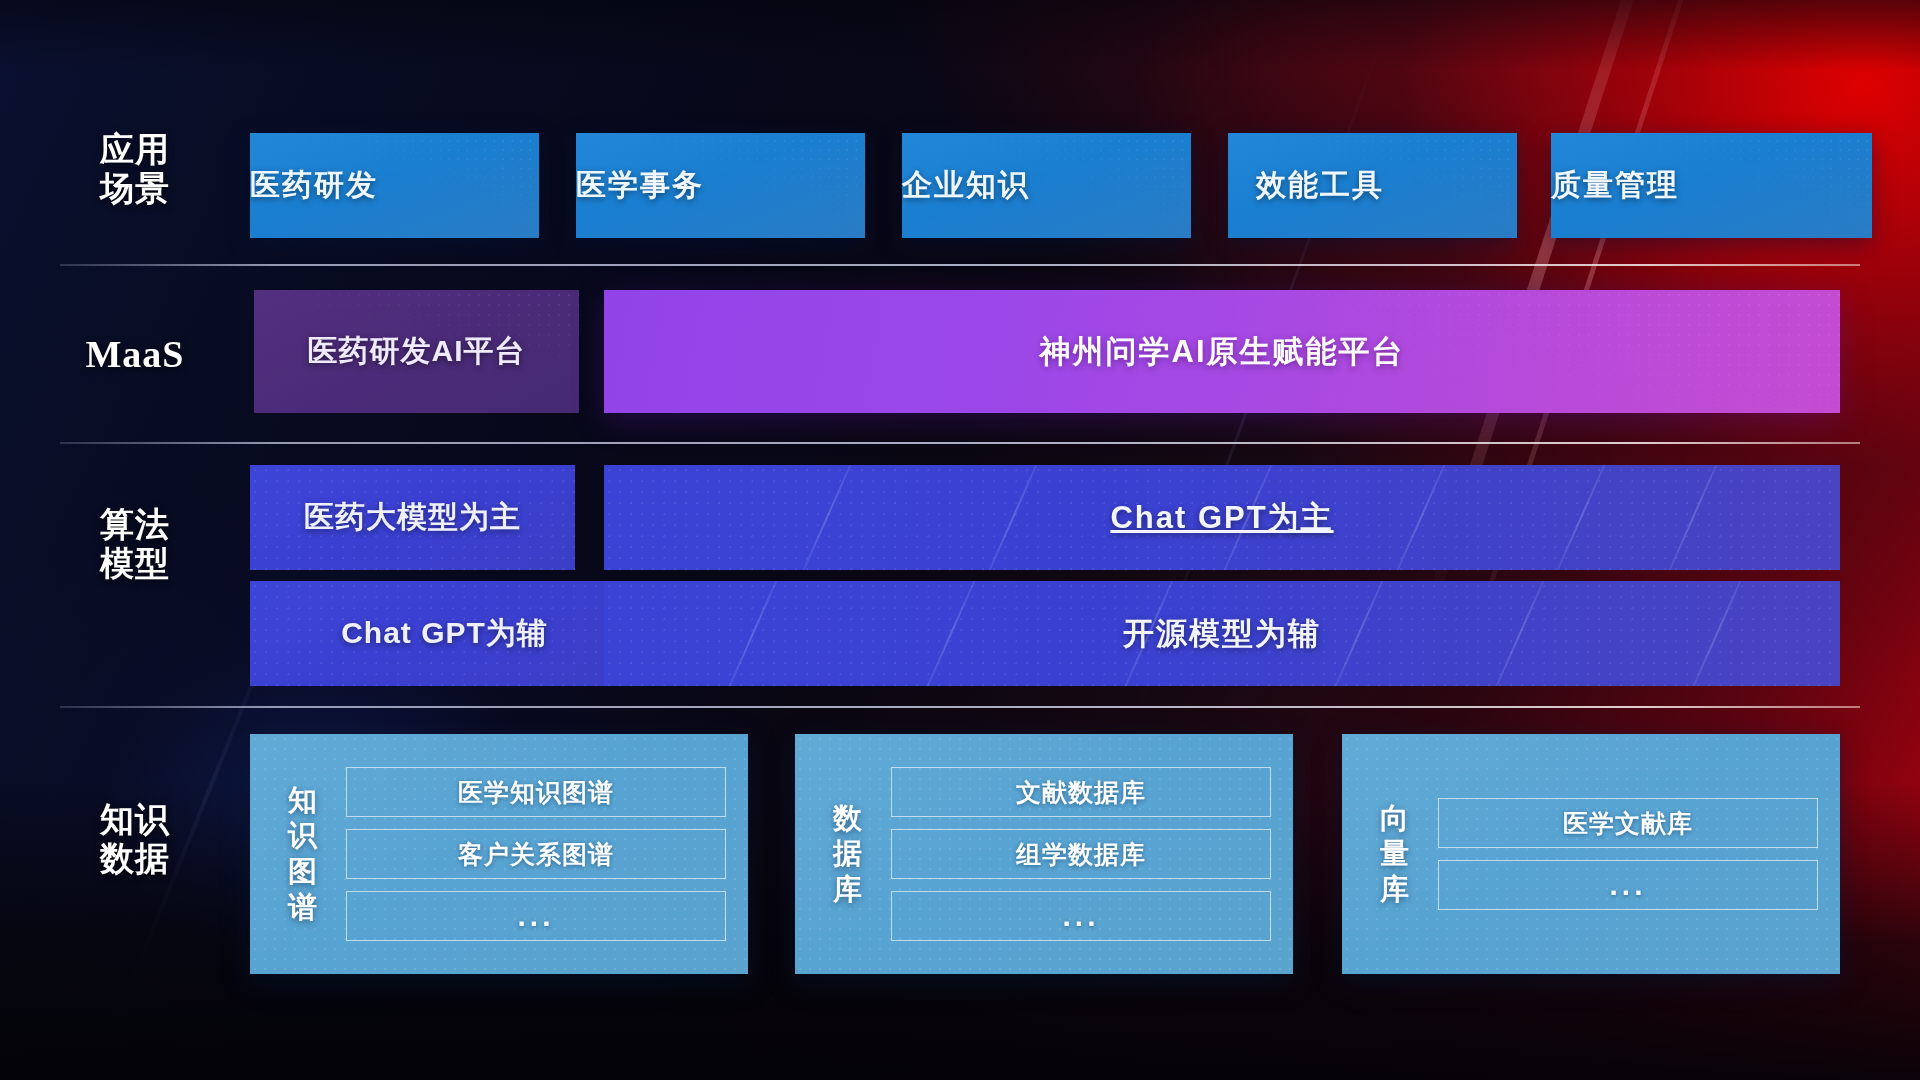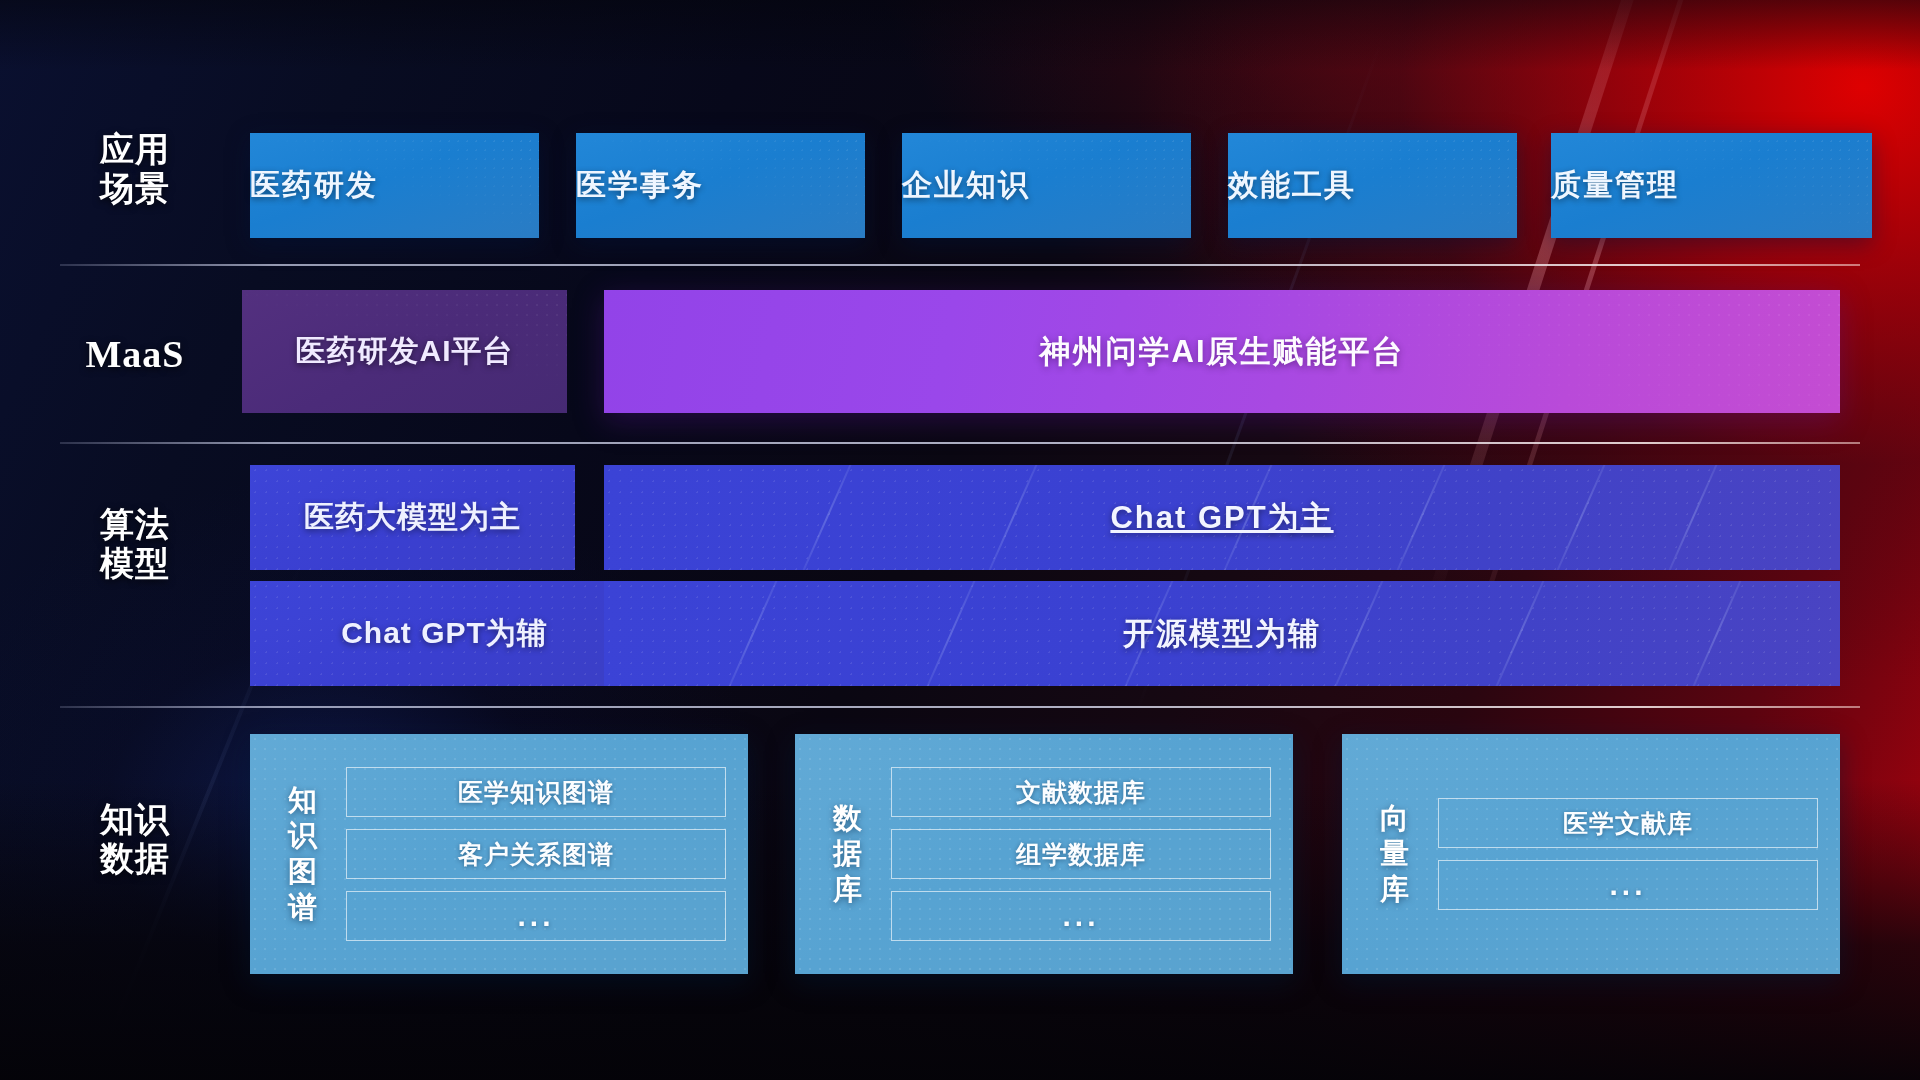--- a/index.html
+++ b/index.html
@@ -58,21 +58,21 @@
   }
   .appbox .dots{position:absolute;inset:0;opacity:.45;
     background-image:radial-gradient(rgba(255,255,255,.25) 1px, transparent 1px);
     background-size:9px 9px;background-position:6px 4px;
     -webkit-mask-image:linear-gradient(200deg, rgba(0,0,0,.9) 0%, rgba(0,0,0,0) 55%);
             mask-image:linear-gradient(200deg, rgba(0,0,0,.9) 0%, rgba(0,0,0,0) 55%);
     pointer-events:none;}
 
   
   .maas-left{
-    position:absolute;left:242px;top:290px;width:325px;height:123px;
+    position:absolute;left:254px;top:290px;width:325px;height:123px;
     background:linear-gradient(150deg,#53307f 0%,#4b2b79 50%,#462a73 100%);
     display:flex;align-items:center;justify-content:center;
     color:#f0eaff;font-size:30px;font-weight:bold;letter-spacing:1px;
     text-shadow:0 2px 6px rgba(0,0,0,.5);
   }
   .maas-right{
     position:absolute;left:604px;top:290px;width:1236px;height:123px;
     background:linear-gradient(100deg,#9243e8 0%,#9a47ea 28%,#a849e2 55%,#b94ad9 78%,#c44cd2 100%);
     display:flex;align-items:center;justify-content:center;
     color:#fdfbff;font-size:31px;font-weight:bold;letter-spacing:2px;
@@ -164,21 +164,21 @@
   <div class="appbox" style="left:576px;">
     <span class="dots"></span>
     <span style="position:relative;z-index:2;">医学事务</span>
   </div>
   <div class="appbox" style="left:902px;">
     <span class="dots"></span>
     <span style="position:relative;z-index:2;">企业知识</span>
   </div>
   <div class="appbox" style="left:1228px;">
     <span class="dots"></span>
-    <span style="position:relative;z-index:2;">效能工具</span>
+    <span style="position:relative;z-index:2;margin-left:28px;">效能工具</span>
   </div>
   <div class="appbox" style="left:1551px;width:321px;">
     <span class="dots"></span>
     <span style="position:relative;z-index:2;">质量管理</span>
   </div>
 
   <div class="divider" style="top:264px;"></div>
 
   <div class="rlabel" style="top:332px;font-size:38px;">
     <div>MaaS</div>

